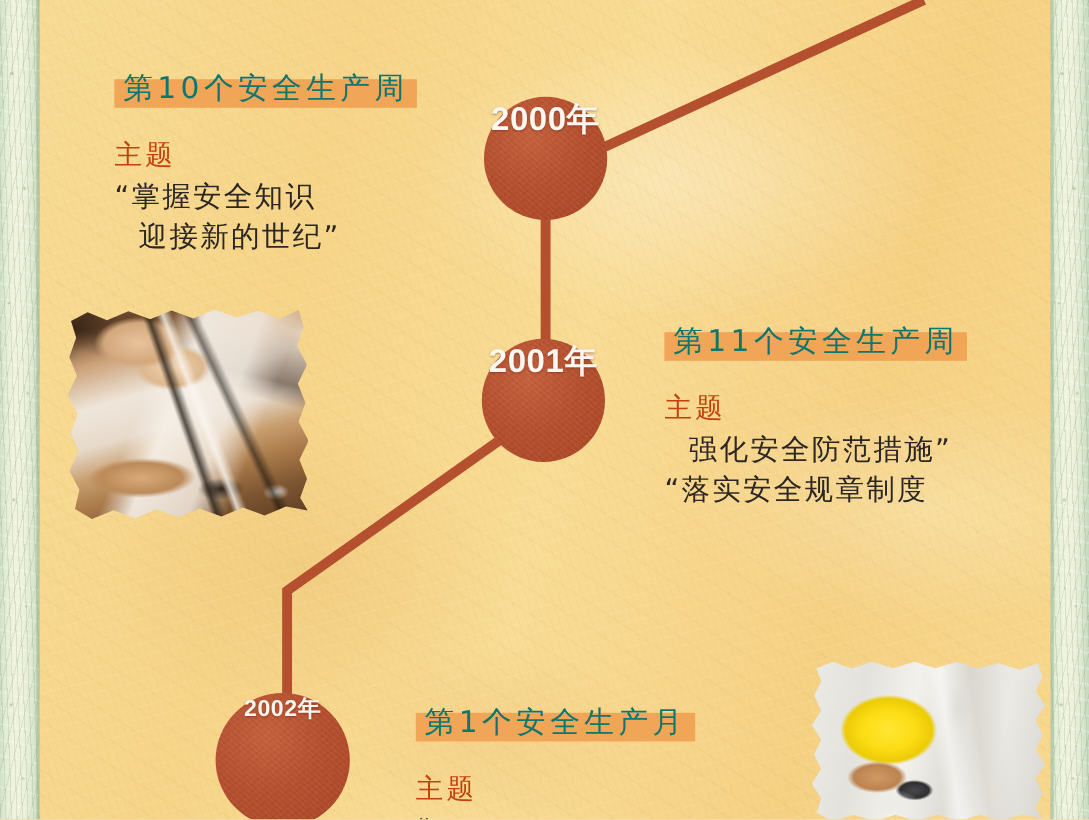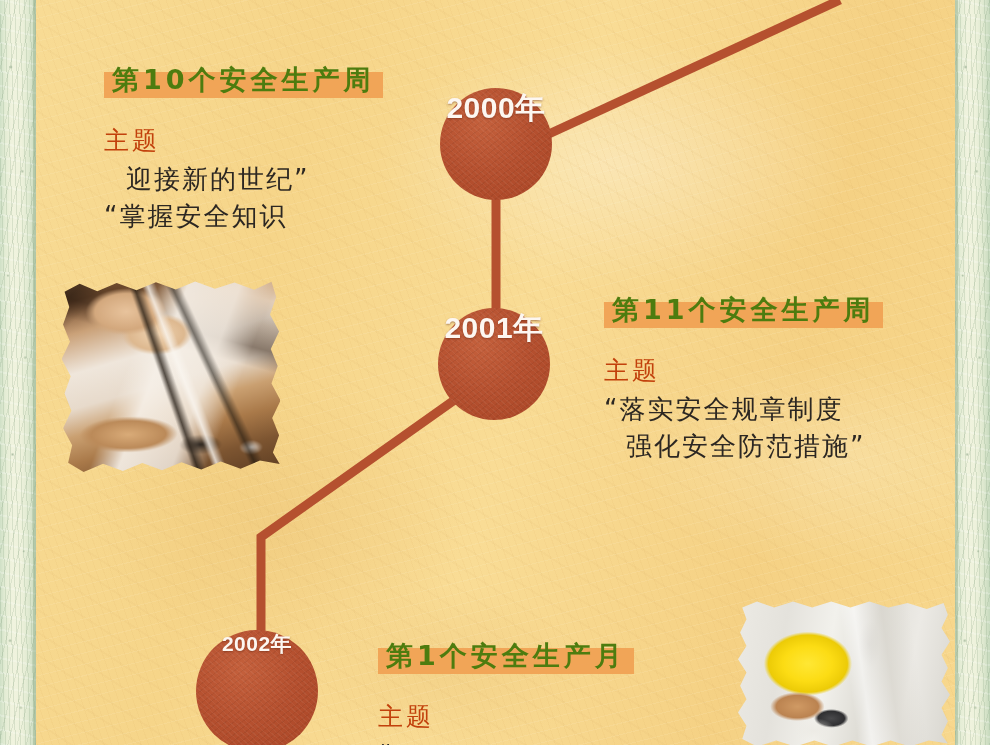--- a/index.html
+++ b/index.html
@@ -101,22 +101,22 @@
   #node-2002 { left:196px; top:630px; width:122px; height:122px; }
   #node-2002 .year-label { font-size:21px; }
 
   
   .entry { position:absolute; z-index:15; }
 
   .entry-heading {
     position:relative;
     display:inline-block;
     font-size:27px;
-    font-weight:bold;
-    color:#4d7c0f;
+    font-weight:normal;
+    color:#0f766e;
     letter-spacing:4px;
     padding:2px 8px 4px 8px;
     white-space:nowrap;
     font-family:"DejaVu Sans", sans-serif;
   }
   .entry-heading .hl {
     position:absolute;
     left:0; right:0;
     top:12px; height:26px;
     background:#f0a254;
@@ -244,34 +244,34 @@
     <span class="year-label">2002年</span>
   </div>
 
   <div class="entry" id="entry-10">
     <div class="entry-heading">
       <span class="hl"></span>
       <span>第10个安全生产周</span>
     </div>
     <div class="entry-subject">主题</div>
     <div class="entry-theme">
+      <span class="ln">“掌握安全知识</span>
       <span class="ln indent">迎接新的世纪”</span>
-      <span class="ln">“掌握安全知识</span>
     </div>
   </div>
 
   <div class="entry" id="entry-11">
     <div class="entry-heading">
       <span class="hl"></span>
       <span>第11个安全生产周</span>
     </div>
     <div class="entry-subject">主题</div>
     <div class="entry-theme">
+      <span class="ln indent">强化安全防范措施”</span>
       <span class="ln">“落实安全规章制度</span>
-      <span class="ln indent">强化安全防范措施”</span>
     </div>
   </div>
 
   <div class="entry" id="entry-1m">
     <div class="entry-heading">
       <span class="hl"></span>
       <span>第1个安全生产月</span>
     </div>
     <div class="entry-subject">主题</div>
     <div class="entry-theme">

